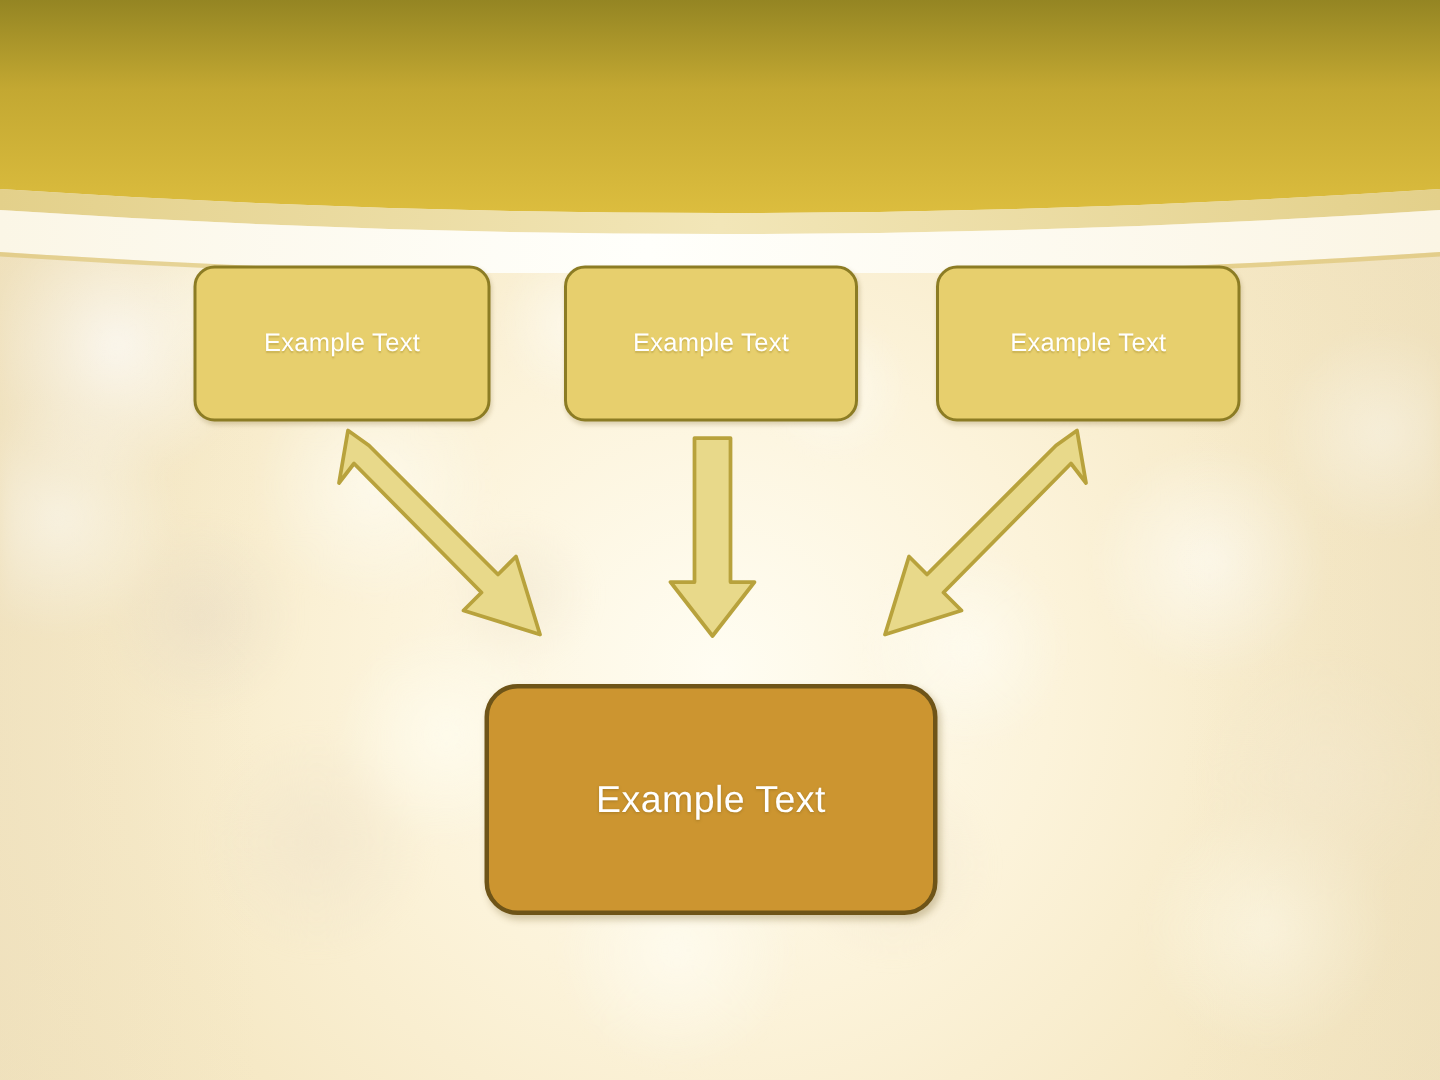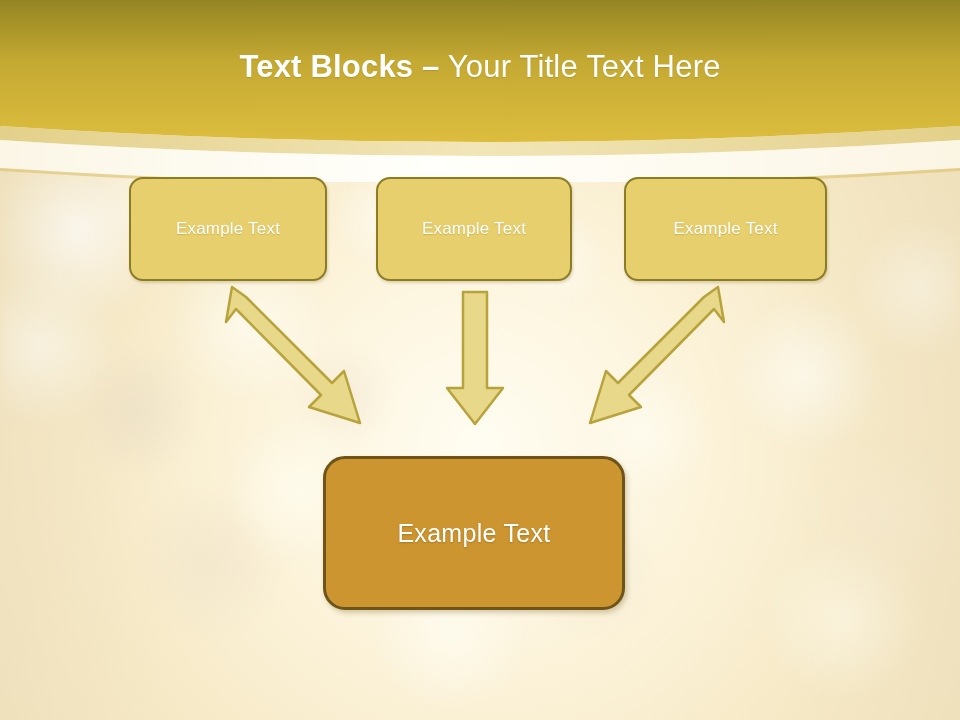--- a/index.html
+++ b/index.html
@@ -168,23 +168,20 @@
       <path d="M0,0 H960 V126 Q480,158 0,126 Z" fill="url(#bannerGrad)"></path>
 
       <path d="M0,126 Q480,158 960,126 V140 Q480,172 0,140 Z" fill="url(#bandGold)"></path>
 
       <path d="M0,140 Q480,172 960,140 V168 Q480,200 0,168 Z" fill="url(#bandWhite)"></path>
 
       <path d="M0,168 Q480,200 960,168 V171 Q480,203 0,171 Z" fill="#D8BE62" opacity="0.55"></path>
     </svg>
   </div>
 
-  <div class="slide-title">
-    <span class="strong">Text Blocks –</span><span class="light"> Your Title Text Here</span>
-  </div>
 
   <div class="arrows">
     <svg width="960" height="720" viewBox="0 0 960 720" xmlns="http://www.w3.org/2000/svg">
 
       <g>
         <path d="M232,287 L246,297 L332,383 L344,371 L360,423 L309,407 L321,395 L236,309 L226,322 Z" fill="#E8D98A" stroke="#B8A23C" stroke-width="2.5" stroke-linejoin="round"></path>
       </g>
 
       <g>
         <path d="M463,292 L487,292 L487,388 L503,388 L475,424 L447,388 L463,388 Z" fill="#E8D98A" stroke="#B8A23C" stroke-width="2.5" stroke-linejoin="round"></path>

